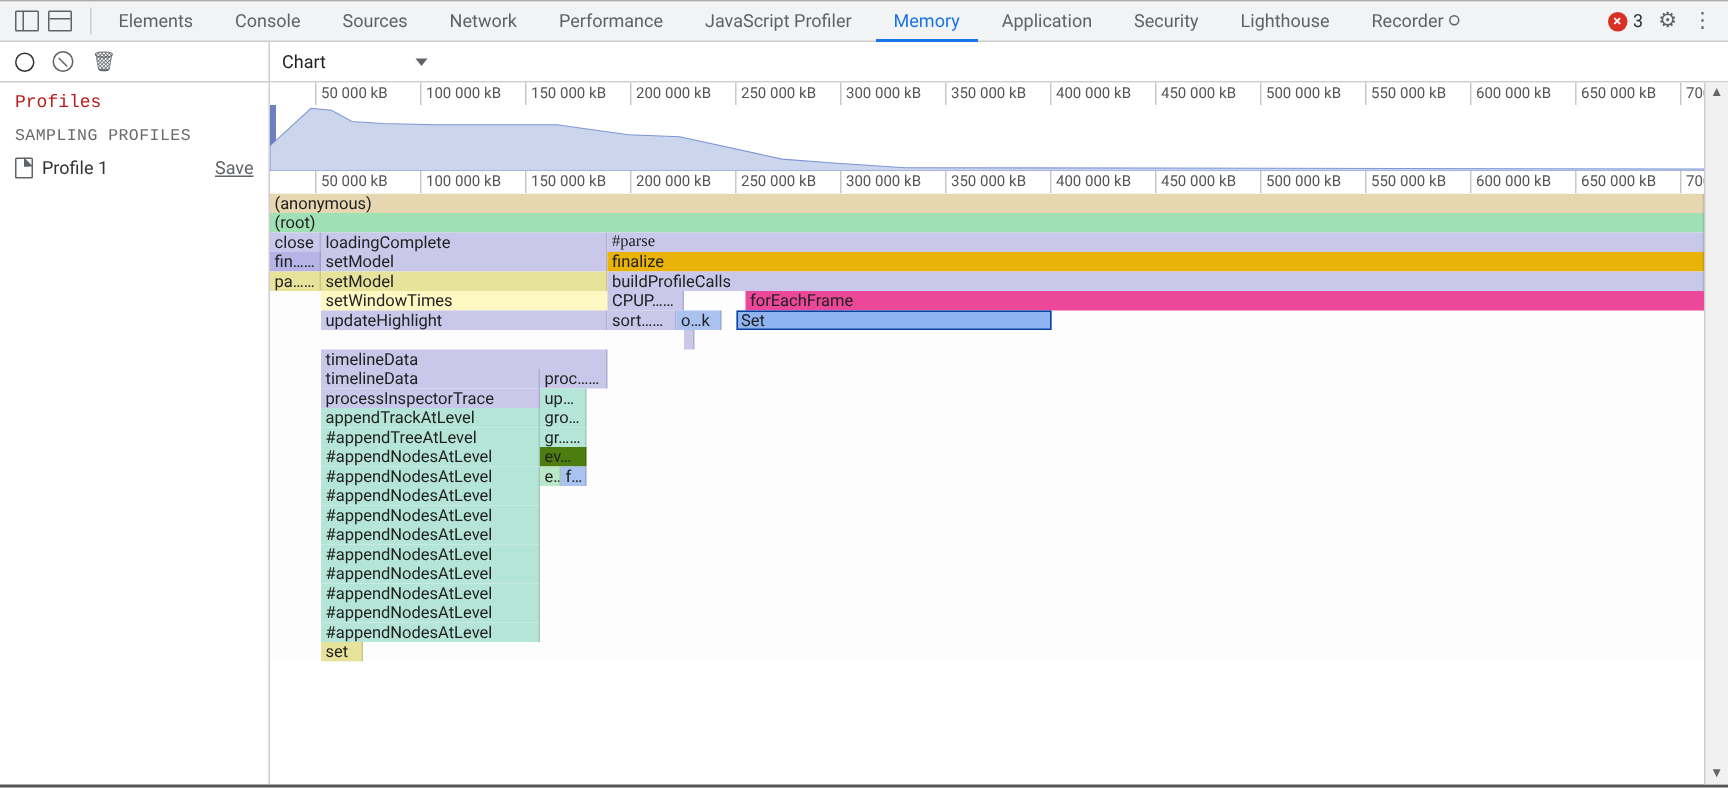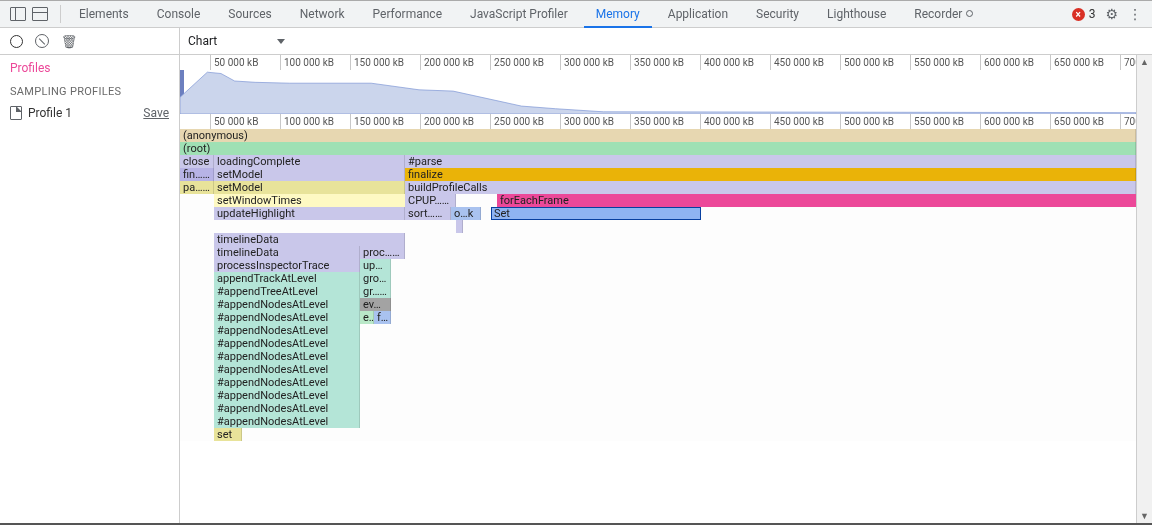--- a/index.html
+++ b/index.html
@@ -118,27 +118,29 @@
     border-radius: 50%; position: relative;
   }
   .left-toolbar .ban::after {
     content: ""; position: absolute; left: 2px; right: 2px; top: 50%;
     border-top: 1.5px solid #5f6368; transform: rotate(45deg);
     transform-origin: center;
   }
   .left-toolbar .trash { color: #5f6368; font-size: 13px; }
   .profiles-header {
     padding: 6px 10px;
-    color: #ec4899;
+    color: #b91c1c;
+    font-family: Liberation Mono, monospace;
   }
   .section-label {
     padding: 4px 10px;
     color: #6a6a6a;
     font-size: 11px;
     letter-spacing: .3px;
+    font-family: Liberation Mono, monospace;
   }
   .profile-item {
     display: flex; align-items: center;
     padding: 4px 10px;
     gap: 6px;
   }
   .profile-item .doc-icon {
     width: 12px; height: 14px; border: 1.2px solid #5f6368;
     border-radius: 1px; position: relative;
   }
@@ -346,21 +348,21 @@
           <div class="flame" id="flame">
               <div class="row">
                 <div class="bar" style="left: 0px; width: 956px; background: rgb(231, 215, 177);">(anonymous)</div>
               </div>
               <div class="row">
                 <div class="bar" style="left: 0px; width: 956px; background: rgb(159, 224, 180);">(root)</div>
               </div>
               <div class="row">
                 <div class="bar" style="left: 0px; width: 34px; background: rgb(201, 199, 234);">close</div>
                 <div class="bar" style="left: 34px; width: 191px; background: rgb(201, 199, 234);">loadingComplete</div>
-                <div class="bar" style="left: 225px; width: 731px; background: rgb(201, 199, 234);">#parse</div>
+                <div class="bar" style="left: 225px; width: 731px; background: rgb(201, 199, 234); font-family: Liberation Serif, serif;">#parse</div>
               </div>
               <div class="row">
                 <div class="bar" style="left: 0px; width: 34px; background: rgb(183, 179, 230);">fin…ce</div>
                 <div class="bar" style="left: 34px; width: 191px; background: rgb(201, 199, 234);">setModel</div>
                 <div class="bar" style="left: 225px; width: 731px; background: #eab308;">finalize</div>
               </div>
               <div class="row">
                 <div class="bar" style="left: 0px; width: 34px; background: rgb(232, 227, 154);">pa…at</div>
                 <div class="bar" style="left: 34px; width: 191px; background: rgb(232, 227, 154);">setModel</div>
                 <div class="bar" style="left: 225px; width: 731px; background: rgb(201, 199, 234);">buildProfileCalls</div>
@@ -393,21 +395,21 @@
               <div class="row">
                 <div class="bar" style="left: 34px; width: 146px; background: rgb(180, 229, 215);">appendTrackAtLevel</div>
                 <div class="bar" style="left: 180px; width: 31px; background: rgb(180, 229, 215);">gro…ts</div>
               </div>
               <div class="row">
                 <div class="bar" style="left: 34px; width: 146px; background: rgb(180, 229, 215);">#appendTreeAtLevel</div>
                 <div class="bar" style="left: 180px; width: 31px; background: rgb(180, 229, 215);">gr…ew</div>
               </div>
               <div class="row">
                 <div class="bar" style="left: 34px; width: 146px; background: rgb(180, 229, 215);">#appendNodesAtLevel</div>
-                <div class="bar" style="left: 180px; width: 31px; background: #a3a3a3;">ev…ew</div>
+                <div class="bar" style="left: 180px; width: 31px; background: #4d7c0f;">ev…ew</div>
               </div>
               <div class="row">
                 <div class="bar" style="left: 34px; width: 146px; background: rgb(180, 229, 215);">#appendNodesAtLevel</div>
                 <div class="bar" style="left: 180px; width: 14px; background: rgb(185, 232, 200);">e…</div>
                 <div class="bar" style="left: 194px; width: 17px; background: rgb(169, 194, 239);">f…r</div>
               </div>
               <div class="row">
                 <div class="bar" style="left: 34px; width: 146px; background: rgb(180, 229, 215);">#appendNodesAtLevel</div>
               </div>
               <div class="row">

